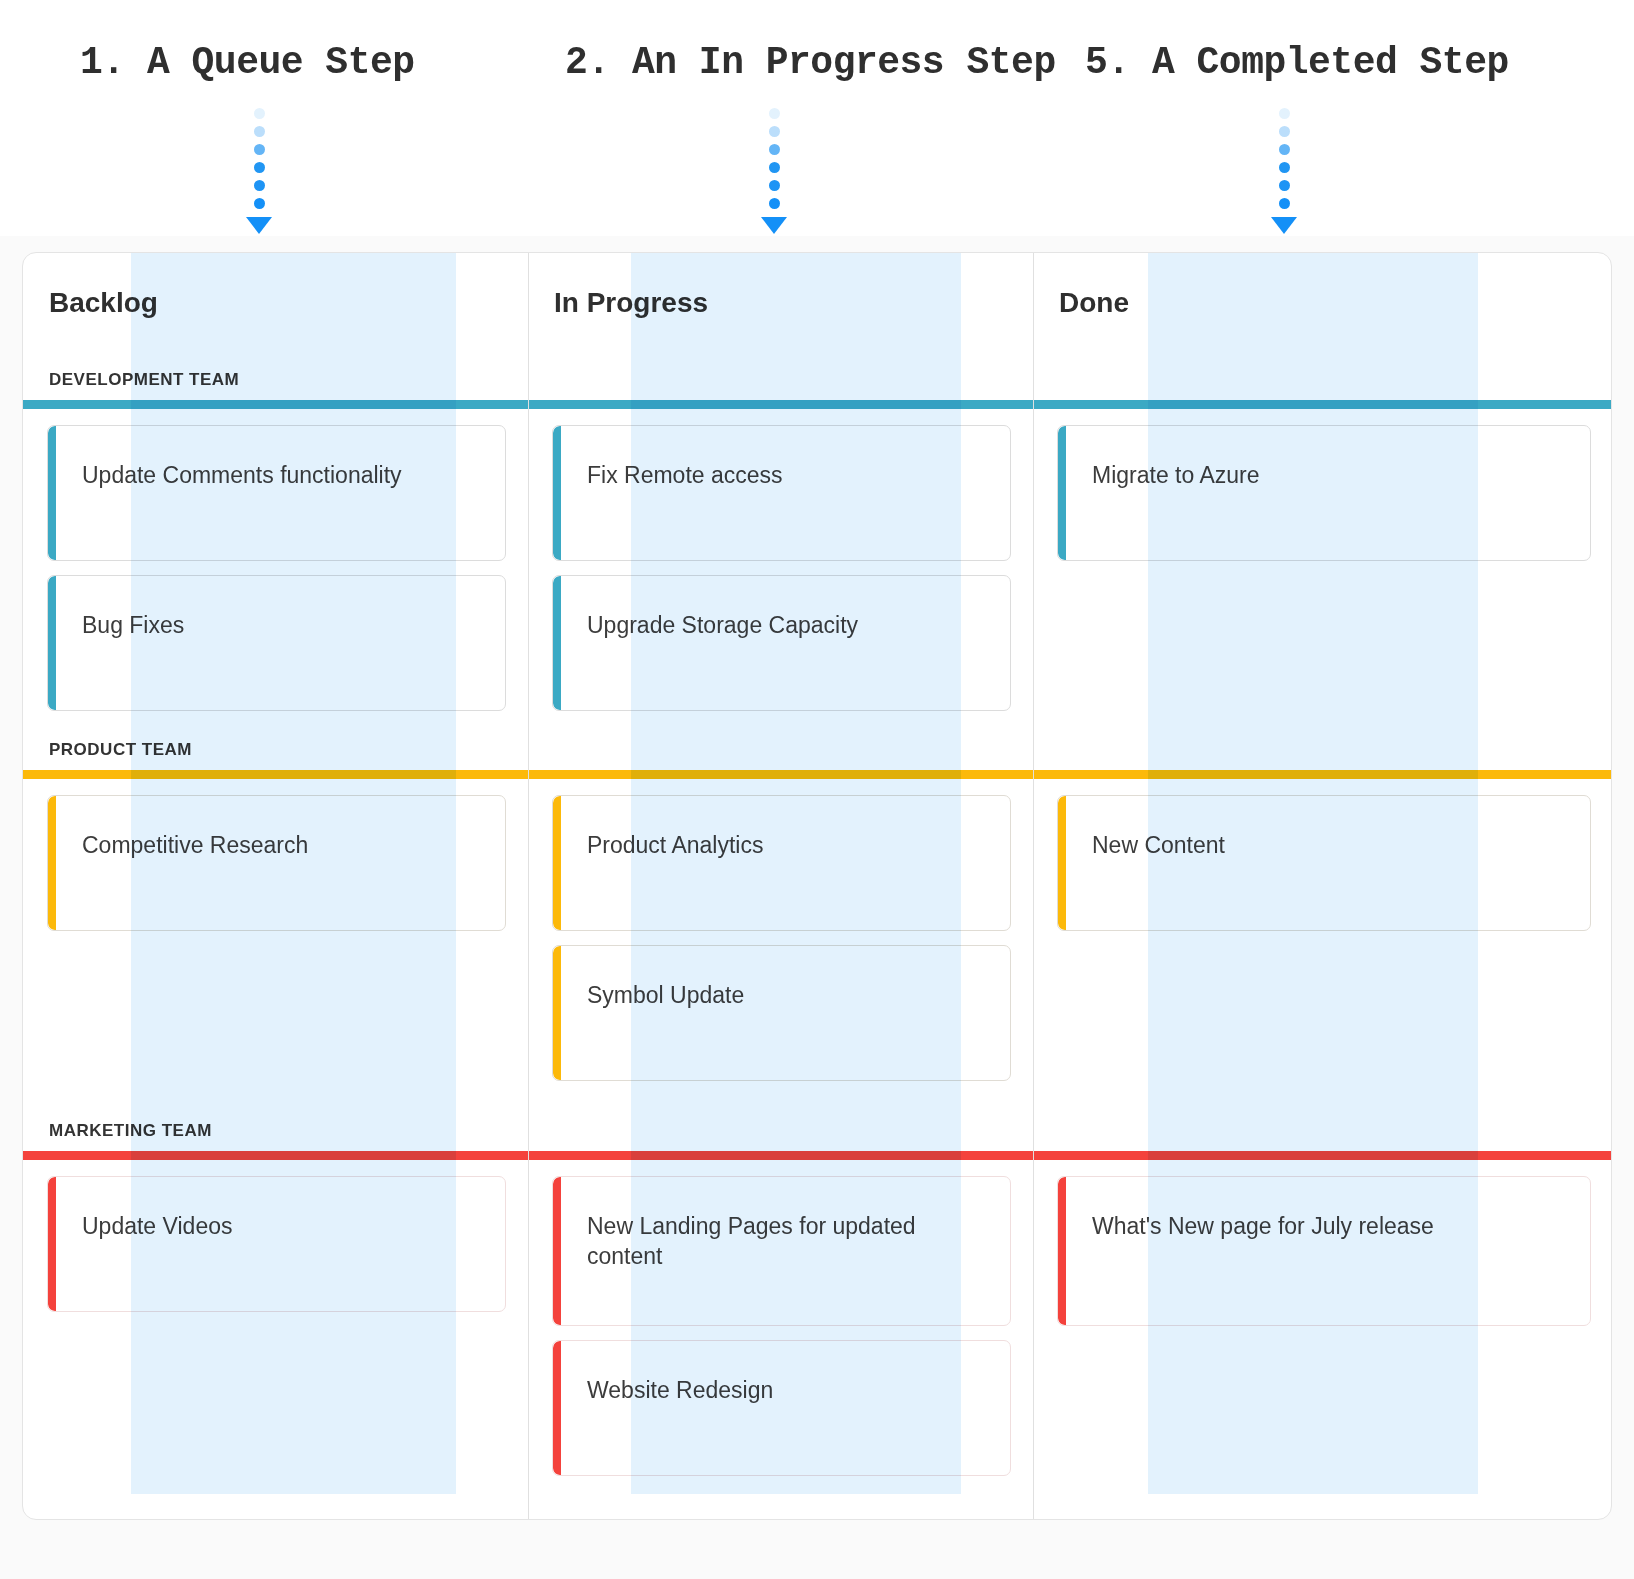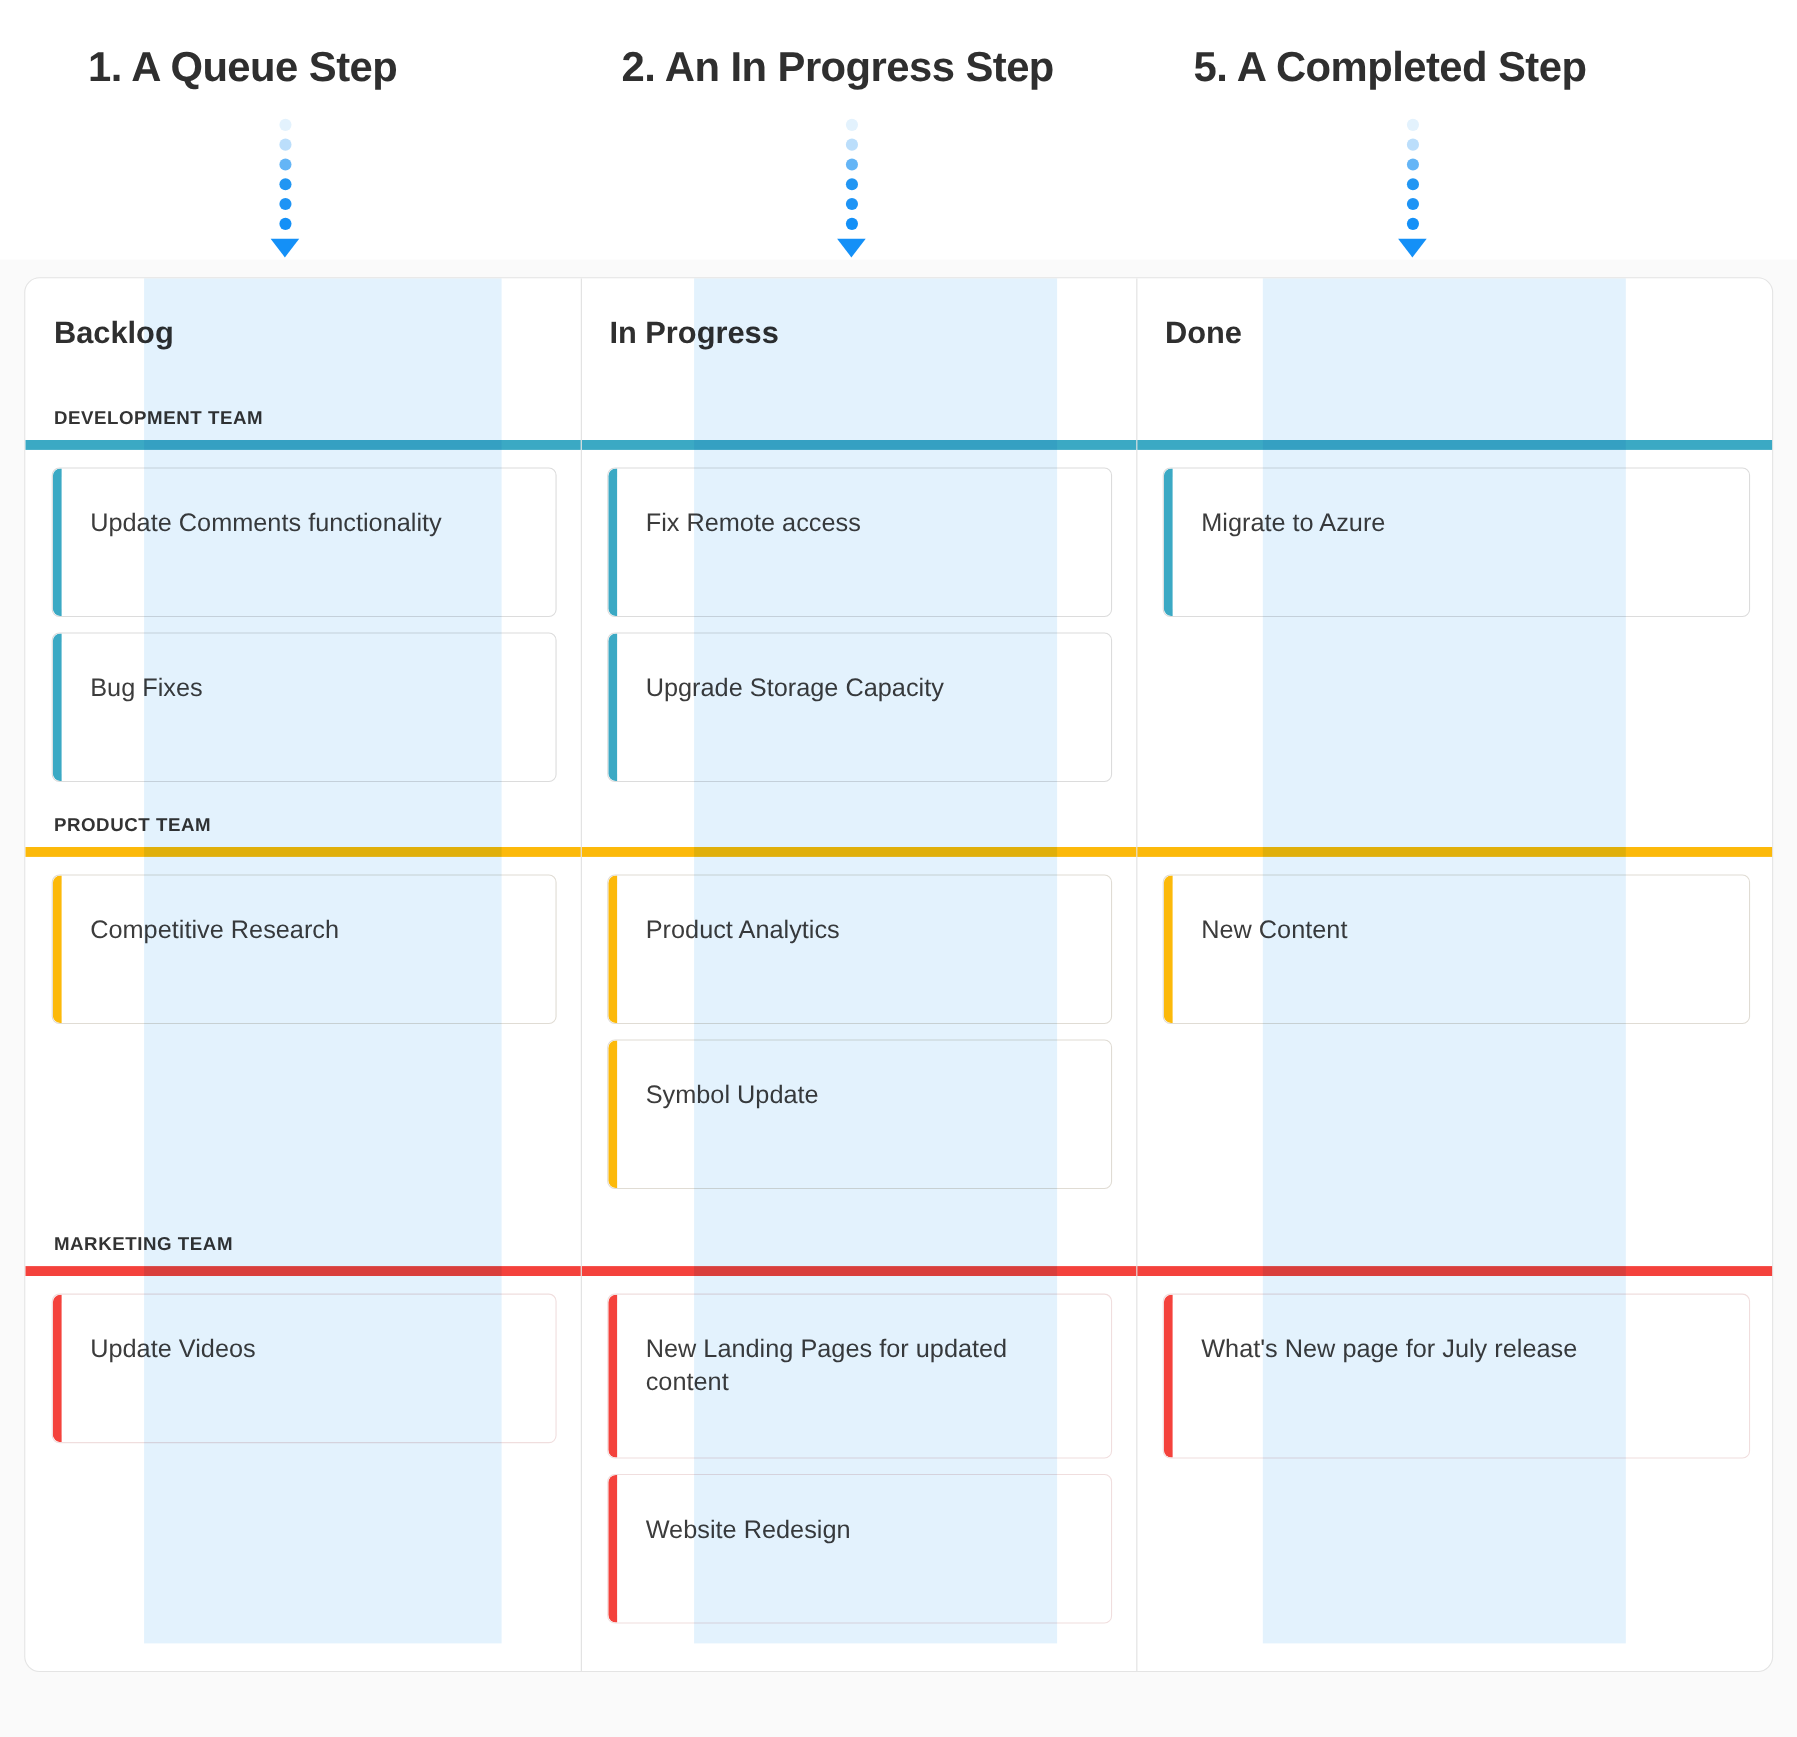--- a/index.html
+++ b/index.html
@@ -12,20 +12,21 @@
     overflow: hidden;
     position: relative;
   }
 
   
   .steps-row {
     position: absolute;
     top: 0; left: 0;
     width: 1320px;
     height: 236px;
+    font-family: Liberation Mono, monospace;
   }
 
   .step {
     position: absolute;
     top: 0;
     height: 236px;
   }
   .step-1 { left: 80px;   width: 450px; }
   .step-2 { left: 565px;  width: 450px; }
   .step-3 { left: 1085px; width: 450px; }

